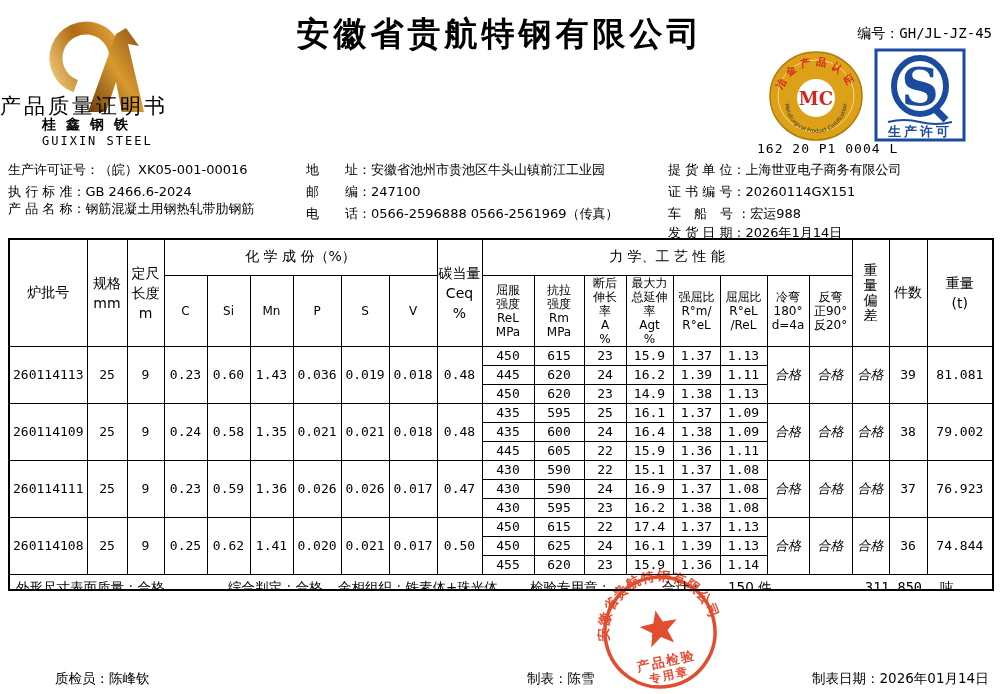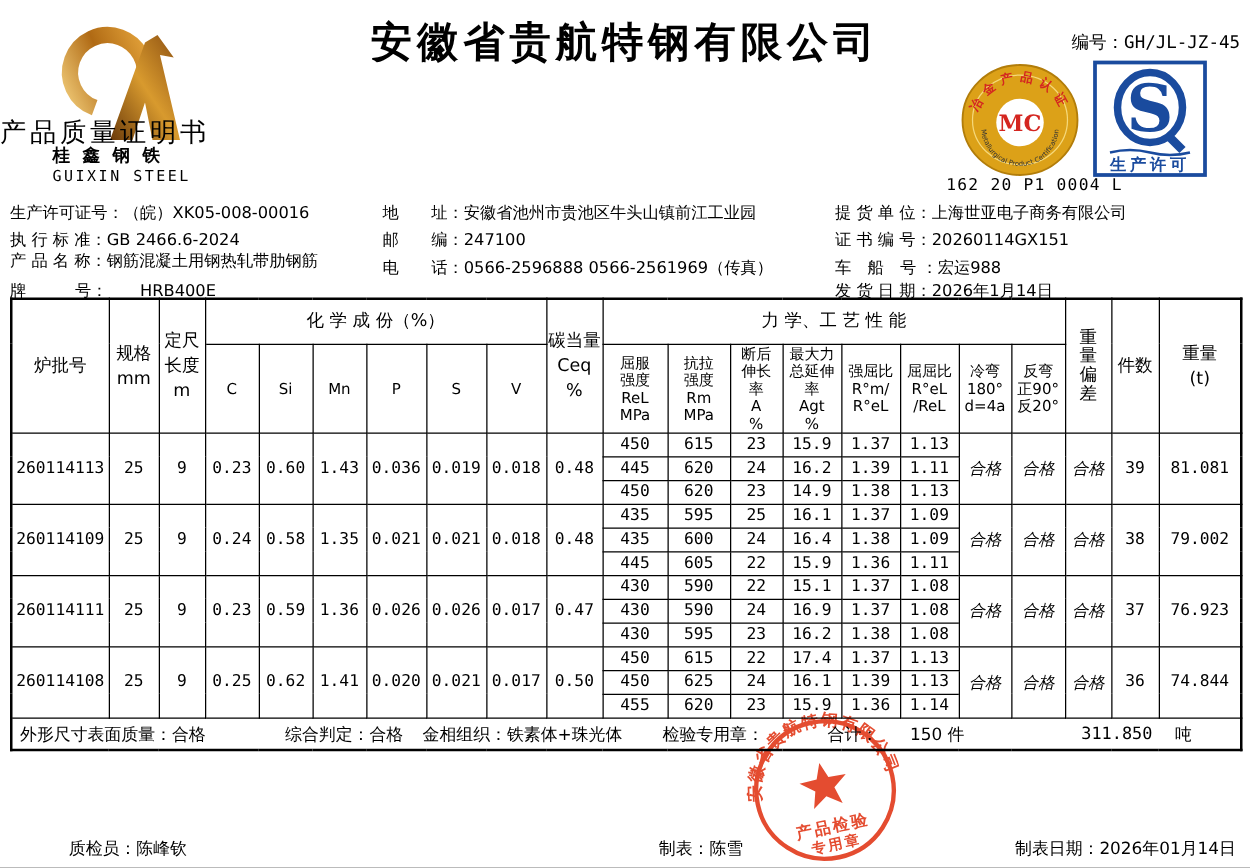--- a/index.html
+++ b/index.html
@@ -25,21 +25,21 @@
   table.cert th,table.cert td{border:1px solid #000;text-align:center;vertical-align:middle;
         padding:0;overflow:hidden;font-weight:normal;}
   table.cert{border:2px solid #000;}
   .pre{white-space:pre-line;}
   tr.h1{height:36px;} tr.h1 th{font-size:14px;}
   tr.h2{height:71px;} tr.h2 th{font-size:12px;line-height:14px;}
   .hsmall{font-size:12px;line-height:20px;}
   tbody tr{height:19px;}
   tbody td{font-family:"DejaVu Sans Mono",monospace;font-size:13px;}
   tbody td.cn{font-family:"DejaVu Sans",sans-serif;font-style:italic;}
-  tr.summary{height:26px;}
+  tr.summary{height:16px;}
   tr.summary td{position:relative;text-align:left;font-size:13.5px;}
   .sum-item{position:absolute;top:4px;white-space:nowrap;}
   
   .notes{left:8px;top:599px;width:980px;height:60px;border:2px solid #000;border-top:1px solid #000;
         font-size:13px;line-height:15.5px;}
   .notes .nlabel{position:absolute;left:5px;top:3px;}
   .notes .nlines{position:absolute;left:52px;top:3px;white-space:pre-line;}
   
   .footer{left:0;right:0;top:670px;font-size:13.5px;}
   .footer span{position:absolute;white-space:nowrap;}
@@ -96,24 +96,23 @@
 
   <svg class="abs" style="left:874px;top:48px" width="92" height="94" viewBox="0 0 92 94">
     <rect x="2" y="2" width="88" height="90" fill="#ffffff" stroke="#1a4b9e" stroke-width="3"></rect>
     <ellipse cx="46" cy="38" rx="26" ry="28" fill="none" stroke="#1a4b9e" stroke-width="6"></ellipse>
     <line x1="60" y1="60" x2="72" y2="72" stroke="#1a4b9e" stroke-width="7"></line>
     <text x="46" y="57" text-anchor="middle" font-size="52" font-weight="bold" fill="#1a4b9e" stroke="#ffffff" stroke-width="1.5" paint-order="stroke" font-family="DejaVu Serif,serif">S</text>
     <path d="M 14,74 Q 30,70 46,74 Q 62,78 78,74" fill="none" stroke="#1a4b9e" stroke-width="2"></path>
     <text x="46" y="88" text-anchor="middle" font-size="13" font-weight="bold" fill="#1a4b9e" letter-spacing="3">生产许可</text>
   </svg>
 
-  <div class="info-row" style="left:8px;top:161px"><span class="lab">生产许可证号：</span><span>（皖）XK05-008-00016</span></div>
+  <div class="info-row" style="left:8px;top:161px"><span class="lab">生产许可证号：</span><span>（皖）XK05-001-00016</span></div>
   <div class="info-row" style="left:8px;top:183px"><span class="lab">执 行 标 准：</span><span>GB 2466.6-2024</span></div>
   <div class="info-row" style="left:8px;top:200px"><span class="lab">产 品 名 称：</span><span>钢筋混凝土用钢热轧带肋钢筋</span></div>
-  <div class="info-row" style="left:8px;top:224px"><span class="lab">牌　　　号：</span><span>　　HRB400E</span></div>
 
   <div class="info-row" style="left:306px;top:161px"><span class="lab">地　　址：</span><span>安徽省池州市贵池区牛头山镇前江工业园</span></div>
   <div class="info-row" style="left:306px;top:183px"><span class="lab">邮　　编：</span><span>247100</span></div>
   <div class="info-row" style="left:306px;top:205px"><span class="lab">电　　话：</span><span>0566-2596888  0566-2561969（传真）</span></div>
 
   <div class="info-row" style="left:668px;top:161px"><span class="lab">提 货 单 位：</span><span>上海世亚电子商务有限公司</span></div>
   <div class="info-row" style="left:668px;top:183px"><span class="lab">证 书 编 号：</span><span>20260114GX151</span></div>
   <div class="info-row" style="left:668px;top:205px"><span class="lab">车　船　号 ：</span><span>宏运988</span></div>
   <div class="info-row" style="left:668px;top:224px"><span class="lab">发 货 日 期：</span><span>2026年1月14日</span></div>
 

